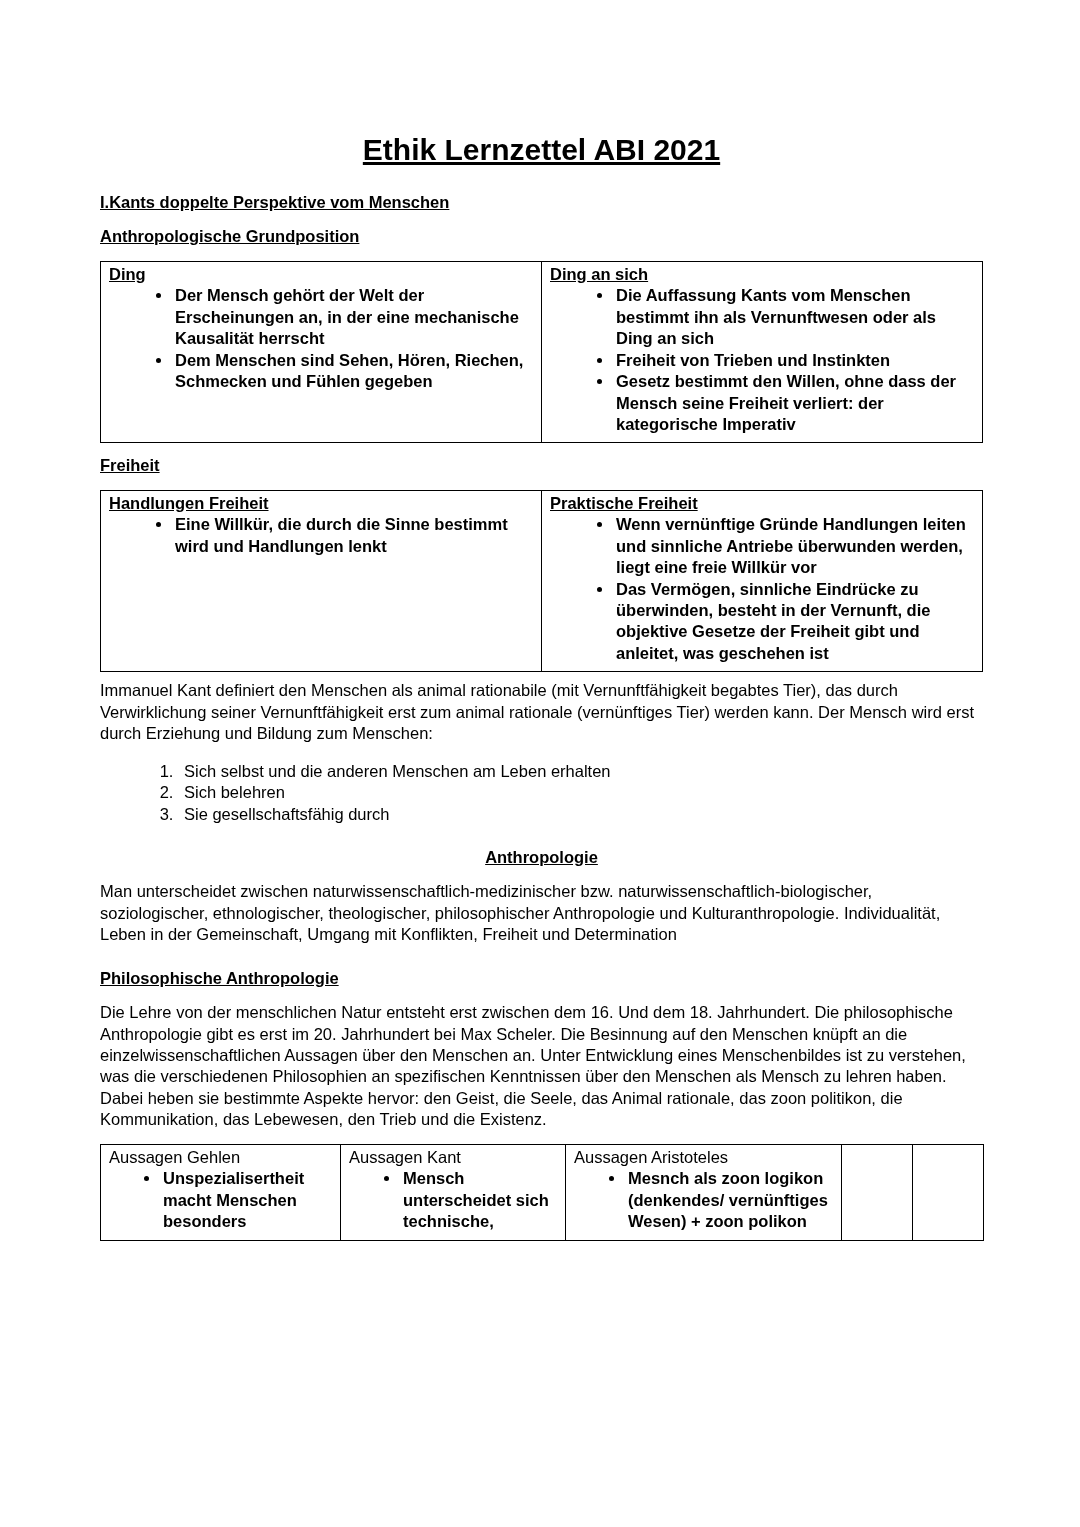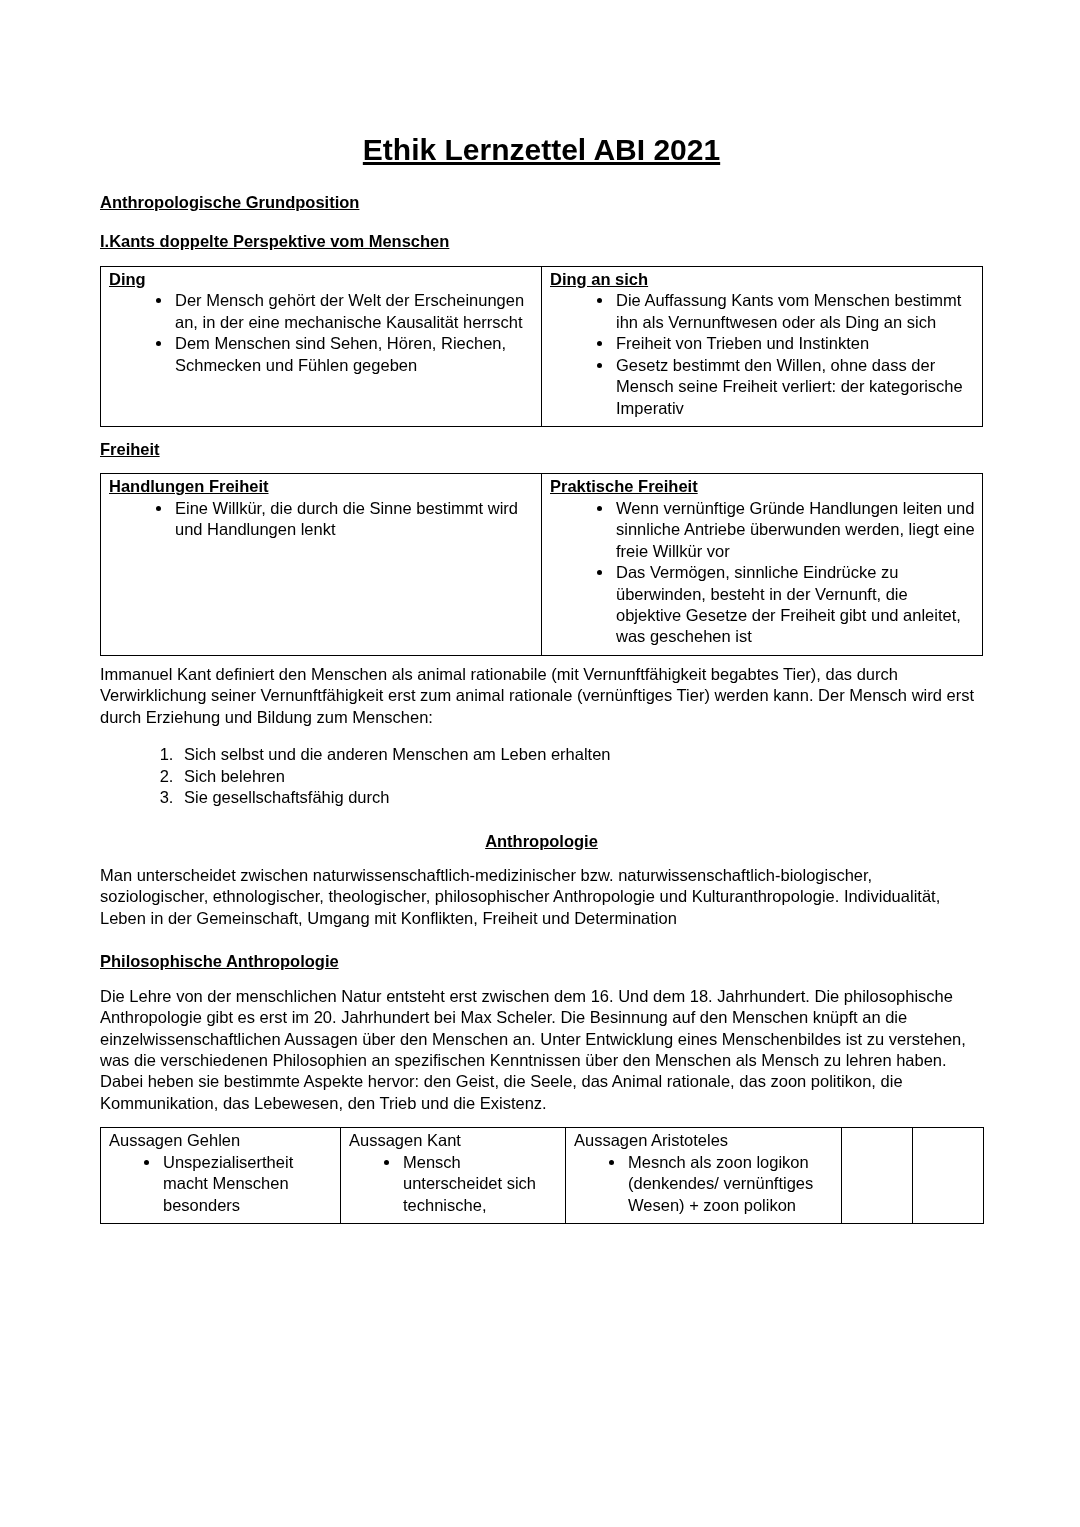--- a/index.html
+++ b/index.html
@@ -48,20 +48,21 @@
     text-decoration: underline;
   }
   .cell-header-plain {
     font-weight: 400;
     text-decoration: none;
   }
   ul.bullets {
     list-style: disc;
     margin: 0;
     padding-left: 64px;
+    font-weight: bold;
   }
   ul.bullets li { padding-left: 2px; }
   table.aussagen ul.bullets { padding-left: 52px; }
   p.para { margin: 13px 0 13px 0; }
   ol.numbered {
     margin: 16px 0 16px 0;
     padding-left: 78px;
   }
   ol.numbered li { padding-left: 6px; }
   table.aussagen col.c1 { width: 240px; }
@@ -71,23 +72,23 @@
   table.aussagen col.c5 { width: 71px; }
   table.aussagen { margin-top: 6px; }
 </style>
 </head>
 <body>
 
 <div class="page">
 
   <h1 class="title">Ethik Lernzettel ABI 2021</h1>
 
+  <div class="heading tight">I.Kants doppelte Perspektive vom Menschen</div>
+
   <div class="heading first">Anthropologische Grundposition</div>
-
-  <div class="heading tight">I.Kants doppelte Perspektive vom Menschen</div>
 
   <table class="tbl two-col">
     <tbody>
         <tr>
       <td>
         <div class="cell-header">Ding</div>
         <ul class="bullets">
           <li>Der Mensch gehört der Welt der Erscheinungen an, in der eine mechanische Kausalität herrscht</li>
           <li>Dem Menschen sind Sehen, Hören, Riechen, Schmecken und Fühlen gegeben</li>
         </ul>

